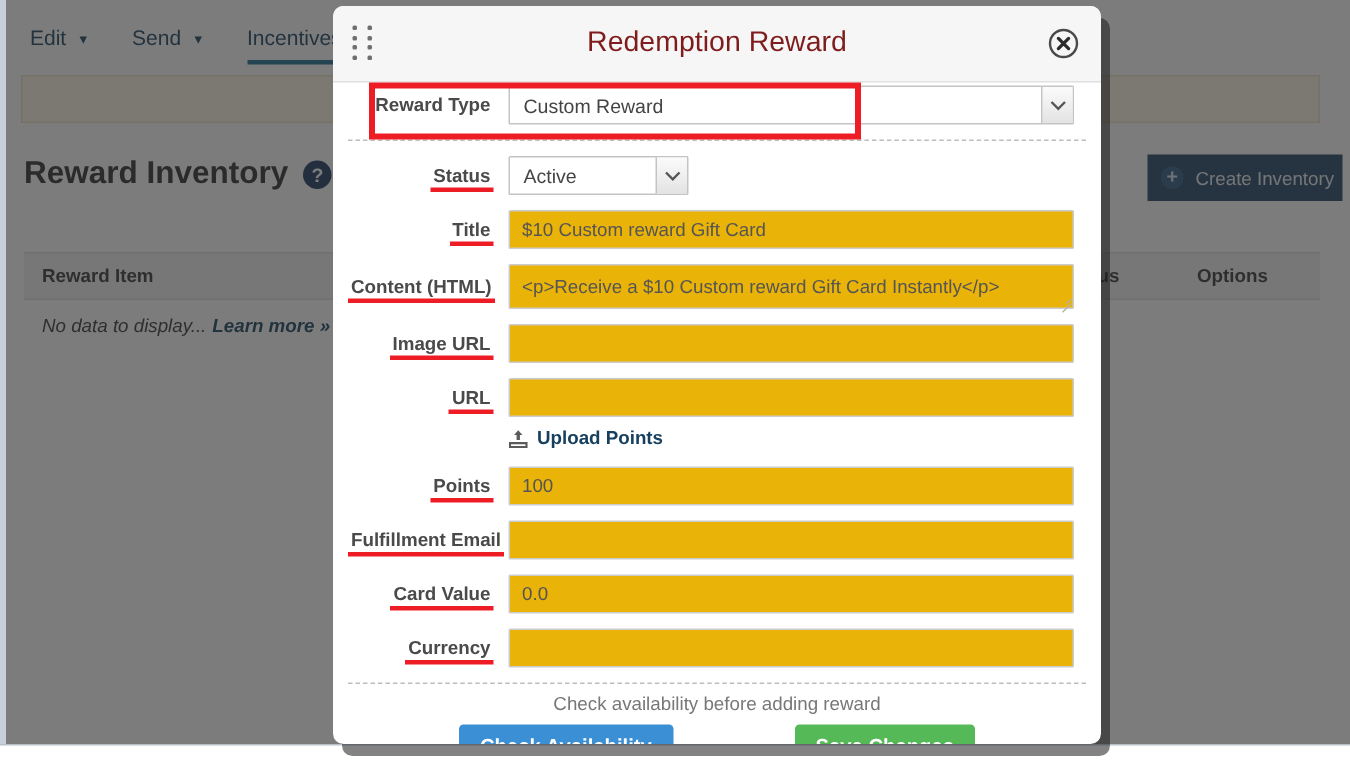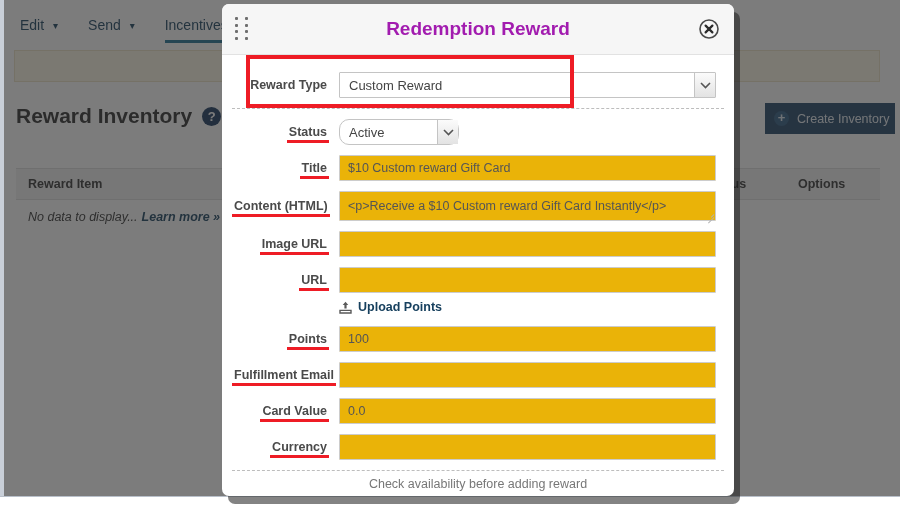--- a/index.html
+++ b/index.html
@@ -209,22 +209,22 @@
     position: relative;
     height: 50px;
     background: #f6f6f6;
     border-bottom: 1px solid #e2e2e2;
     display: flex;
     align-items: center;
     justify-content: center;
   }
   .modal-title {
     font-size: 19px;
-    font-weight: bold;
-    color: #a21caf;
+    font-weight: normal;
+    color: #7f1d1d;
     white-space: nowrap;
   }
   .drag-handle {
     position: absolute;
     left: 13px; top: 13px;
     width: 16px; height: 24px;
     display: grid;
     grid-template-columns: repeat(2, 1fr);
     grid-template-rows: repeat(4, 1fr);
     gap: 2px 4px;
@@ -348,21 +348,21 @@
     width: 20px;
     background: linear-gradient(#fbfbfb, #e3e3e3);
     border-left: 1px solid #c4c4c4;
     display: flex;
     align-items: center;
     justify-content: center;
   }
   .select-shell .sel-arrow svg { display: block; }
 
   .row-reward-type .select-shell { flex: 1 1 auto; }
-  .row-status .select-shell { width: 120px; flex: 0 0 120px; border-radius: 10px; }
+  .row-status .select-shell { width: 120px; flex: 0 0 120px; }
 
   
   .annot-box {
     position: absolute;
     border: 4px solid #ee1c25;
     pointer-events: none;
     box-sizing: border-box;
   }
 
   .upload-row {
@@ -494,21 +494,21 @@
     <div class="close-btn">
       <svg width="22" height="22" viewBox="0 0 22 22">
         <circle cx="11" cy="11" r="9" fill="none" stroke="#4a4a4a" stroke-width="1.6"></circle>
         <path d="M7.6 7.6 L14.4 14.4 M14.4 7.6 L7.6 14.4" stroke="#2b2b2b" stroke-width="2.2" stroke-linecap="round"></path>
       </svg>
     </div>
   </div>
 
   <div class="modal-body">
 
-    <div class="form-row row-reward-type" style="padding-top:17px;padding-bottom:10px;">
+    <div class="form-row row-reward-type" style="padding-top:2px;padding-bottom:10px;">
       <div class="form-label">
         <span class="lbl-text">Reward Type</span>
       </div>
       <div class="select-shell">
         <div class="sel-val">Custom Reward</div>
         <div class="sel-arrow">
           <svg width="11" height="8" viewBox="0 0 11 8">
               <path d="M1 2 L5.5 6.5 L10 2" fill="none" stroke="#555" stroke-width="1.6"></path>
             </svg>
         </div>

